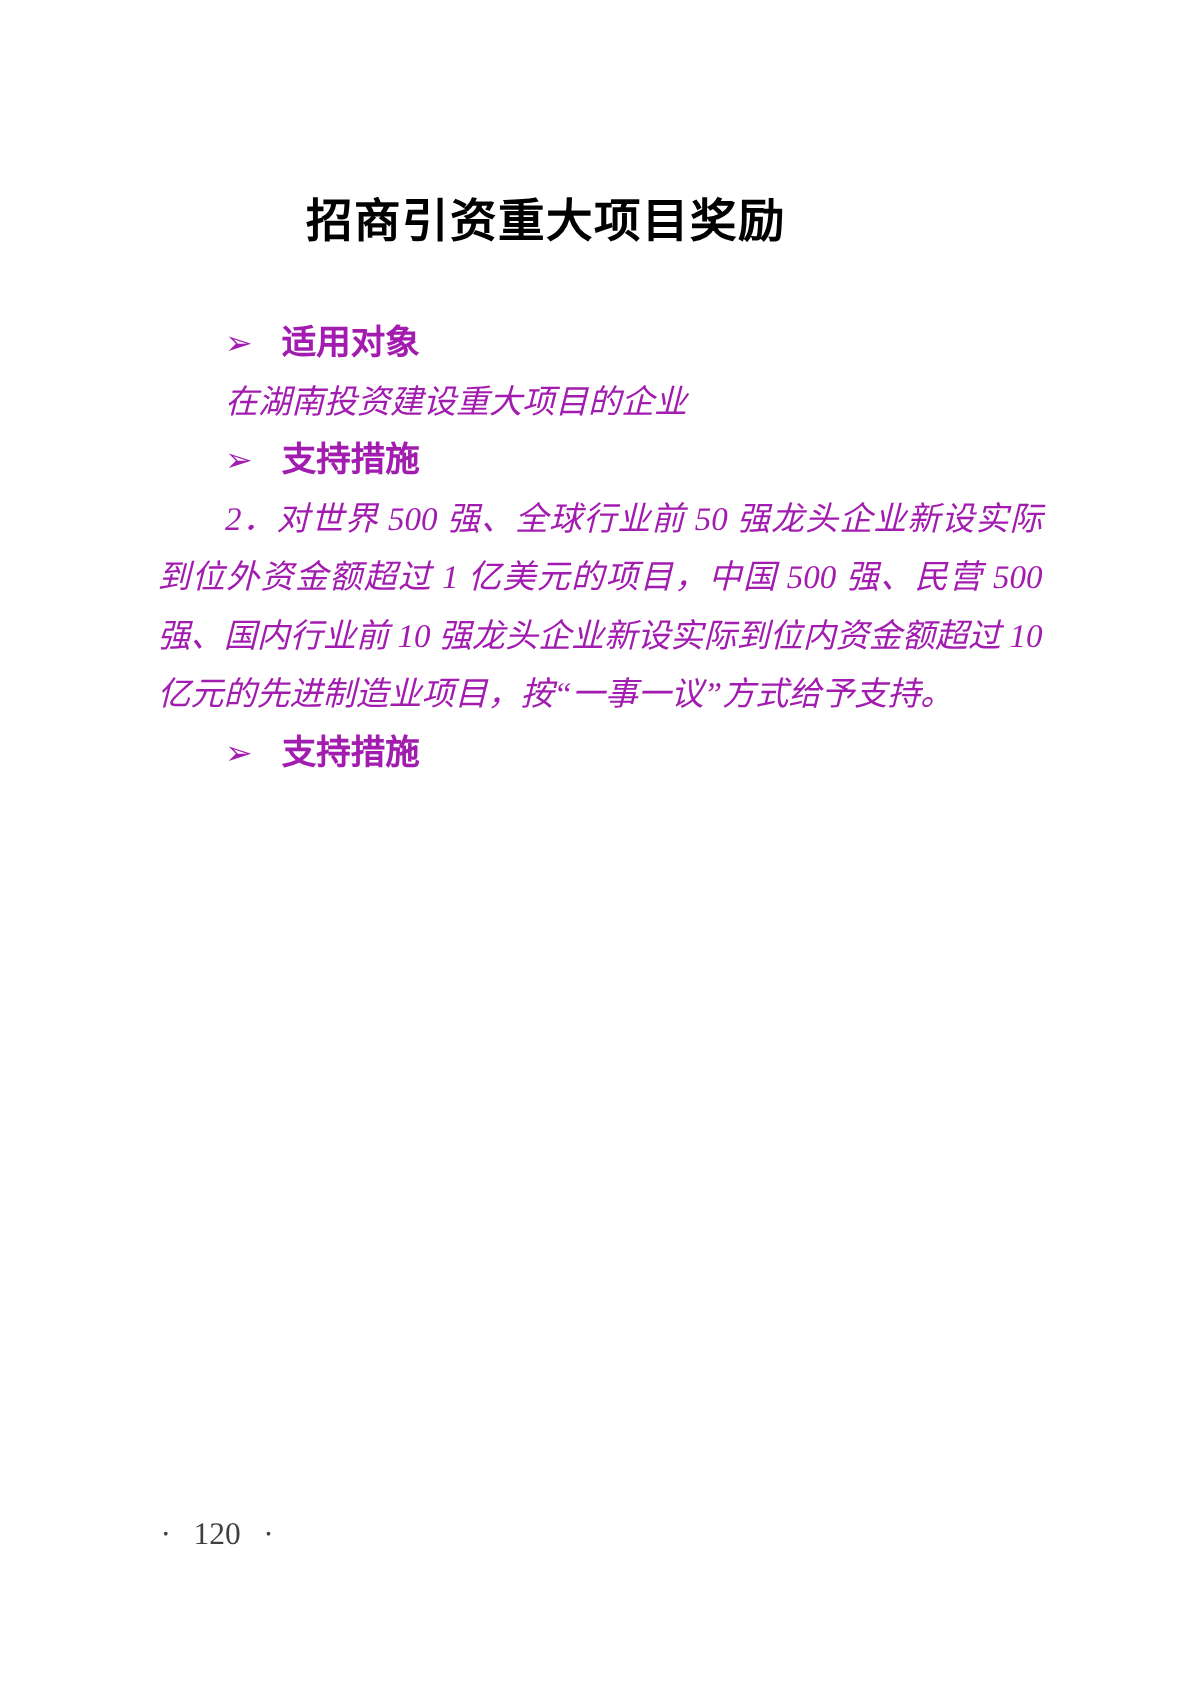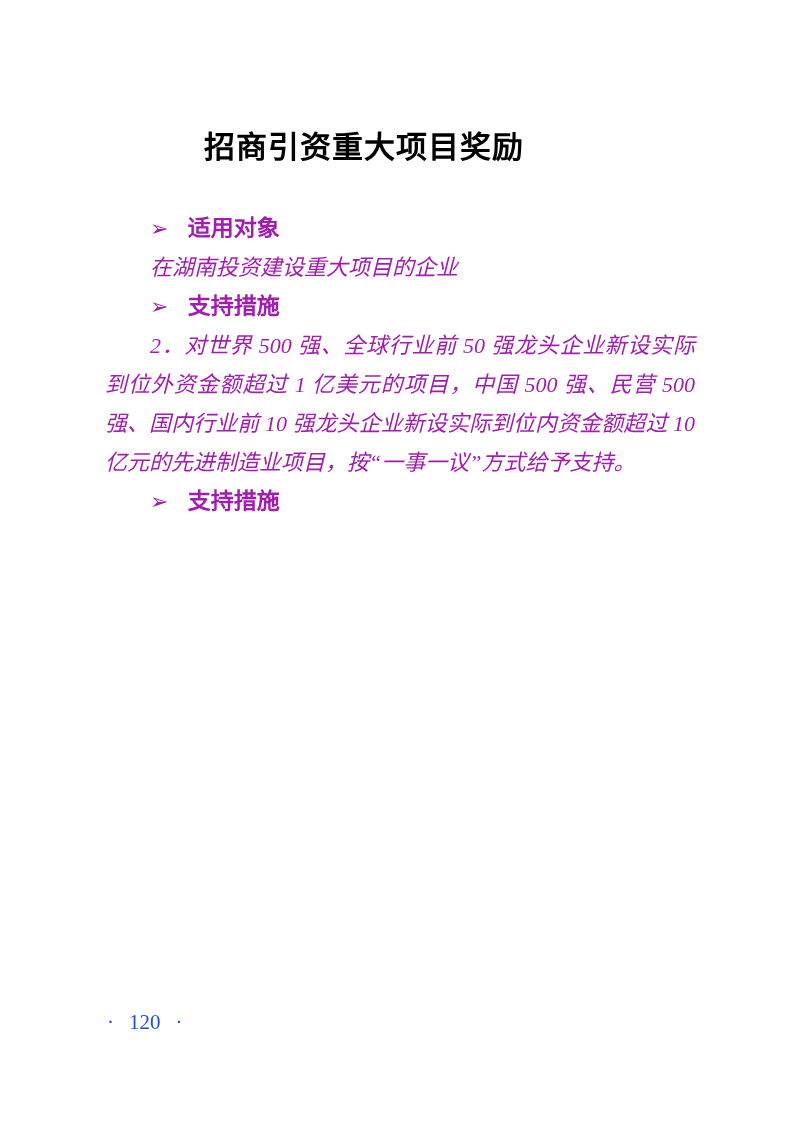--- a/index.html
+++ b/index.html
@@ -58,21 +58,21 @@
     text-align: justify;
     text-justify: inter-ideograph;
     font-style: italic;
   }
   .footer {
     position: absolute;
     left: 107px;
     top: 1006px;
     font-size: 21px;
     line-height: 32px;
-    color: #1d4ed8;
+    color: #404040;
   }
   .footer .pagenum {
     margin: 0 15px;
   }
 </style>
 </head>
 <body>
 
 <div class="page">
 

